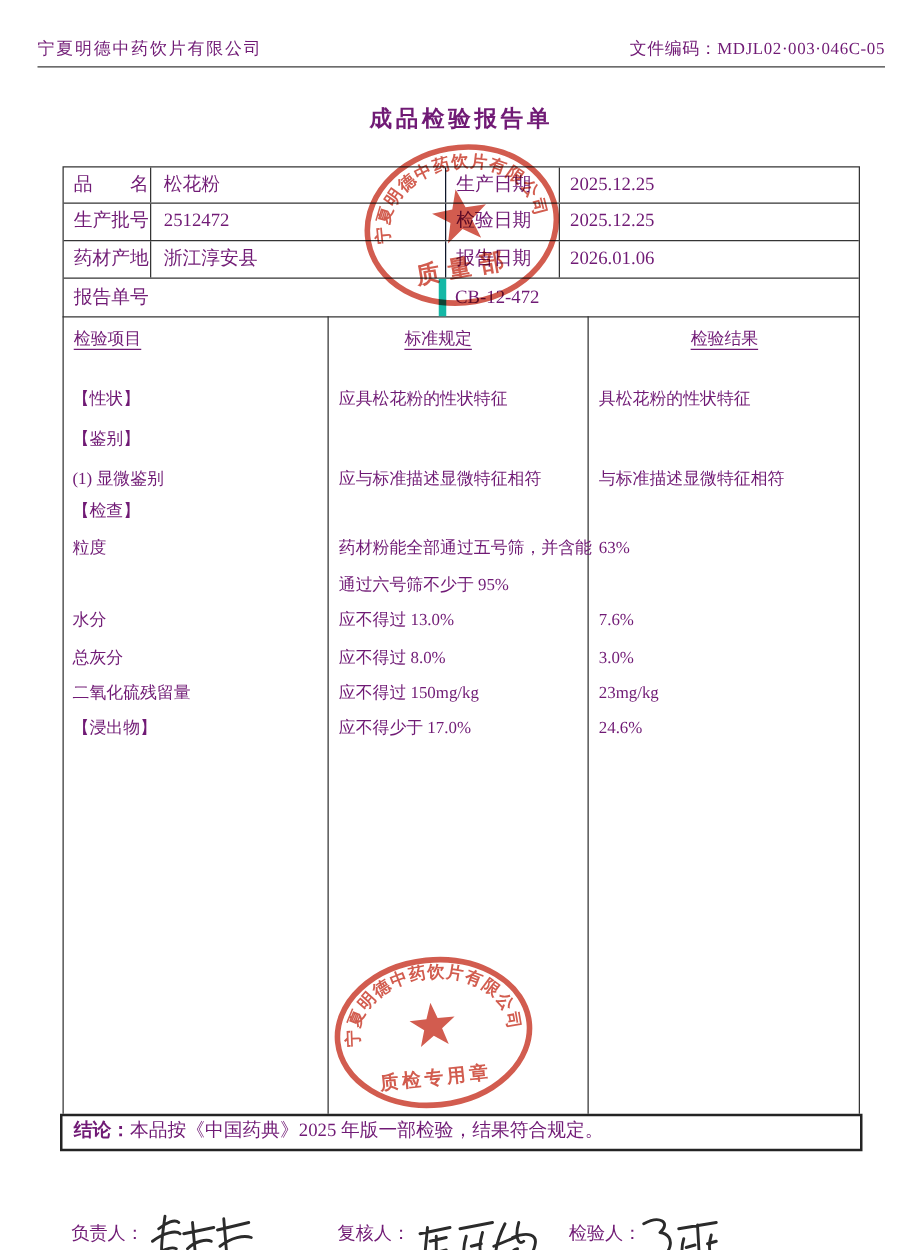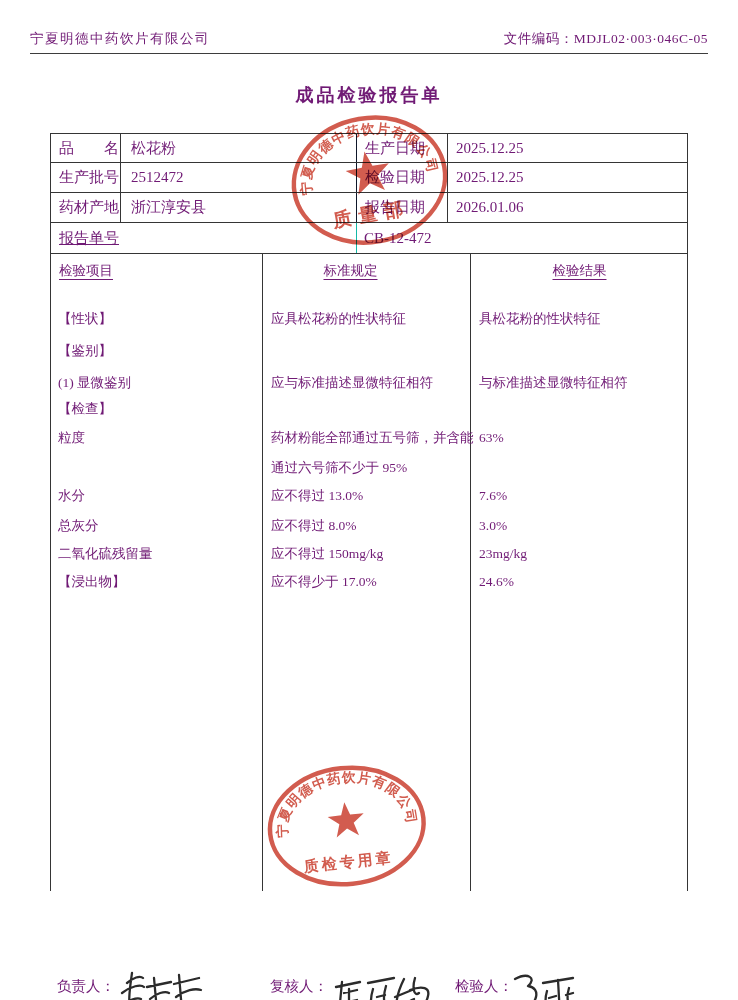--- a/index.html
+++ b/index.html
@@ -20,21 +20,21 @@
   .irow{display:flex;border-bottom:1px solid #353535;}
   .irow.last{border-bottom:none;}
   .icell{box-sizing:border-box;overflow:hidden;white-space:nowrap;}
   .r1 .icell{height:28px;line-height:28px;}
   .r2 .icell,.r3 .icell{height:29px;line-height:29px;}
   .r4 .icell{height:30px;line-height:30px;}
   .bw1{width:70px;border-right:1px solid #353535;padding-left:8px;}
   .bw2{width:236px;border-right:1px solid #0f172a;padding-left:10px;}
   .bw3{width:91px;border-right:1px solid #353535;padding-left:8px;}
   .bw4{flex:1;padding-left:8px;}
-  .bwa{width:306px;border-right:1px solid #14b8a6;padding-left:8px;text-decoration:underline;}
+  .bwa{width:306px;border-right:6px solid #14b8a6;padding-left:8px;}
   .bwb{flex:1;padding-left:7px;}
 
   
   .insp-table{position:absolute;left:50px;top:253px;width:638px;height:638px;
               border-left:1px solid #353535;border-right:1px solid #353535;box-sizing:border-box;font-size:13.5px;}
   .vline{position:absolute;top:0;bottom:0;width:1px;background:#353535;}
   .v1{left:211px;} .v2{left:419px;}
   .ih{position:absolute;top:9px;text-decoration:underline;text-underline-offset:4px;}
   .ih1{left:8px;}
   .ih2{left:196px;width:207px;text-align:center;}
@@ -149,20 +149,23 @@
       <div class="c2">应不得过 150mg/kg</div>
       <div class="c3">23mg/kg</div>
     </div>
     <div class="irw" style="top:321px">
       <div class="c1">【浸出物】</div>
       <div class="c2">应不得少于 17.0%</div>
       <div class="c3">24.6%</div>
     </div>
   </div>
 
+  <div class="conclusion">
+    <span class="lbl">结论：</span><span>本品按《中国药典》2025 年版一部检验，结果符合规定。</span>
+  </div>
 
   <div class="signs">
     <span class="slabel sl1">负责人：</span>
     <span class="slabel sl2">复核人：</span>
     <span class="slabel sl3">检验人：</span>
 
     <svg class="sig sg1" width="104" height="70" viewBox="0 0 104 70">
       <path d="M14,22 C20,17 27,14 30,17 M9,32 C18,25 28,23 31,26 M19,12 C17,26 14,44 19,56 M8,46 C15,39 24,36 28,38"></path>
       <path d="M41,17 L44,50 M34,26 L58,21 M37,38 C43,32 52,30 56,32 M38,50 C45,43 54,42 58,44"></path>
       <path d="M66,14 L69,50 M61,23 L86,17 M63,36 C72,29 82,27 88,29 M65,52 C74,45 82,45 88,49 C93,54 88,59 81,56"></path>

